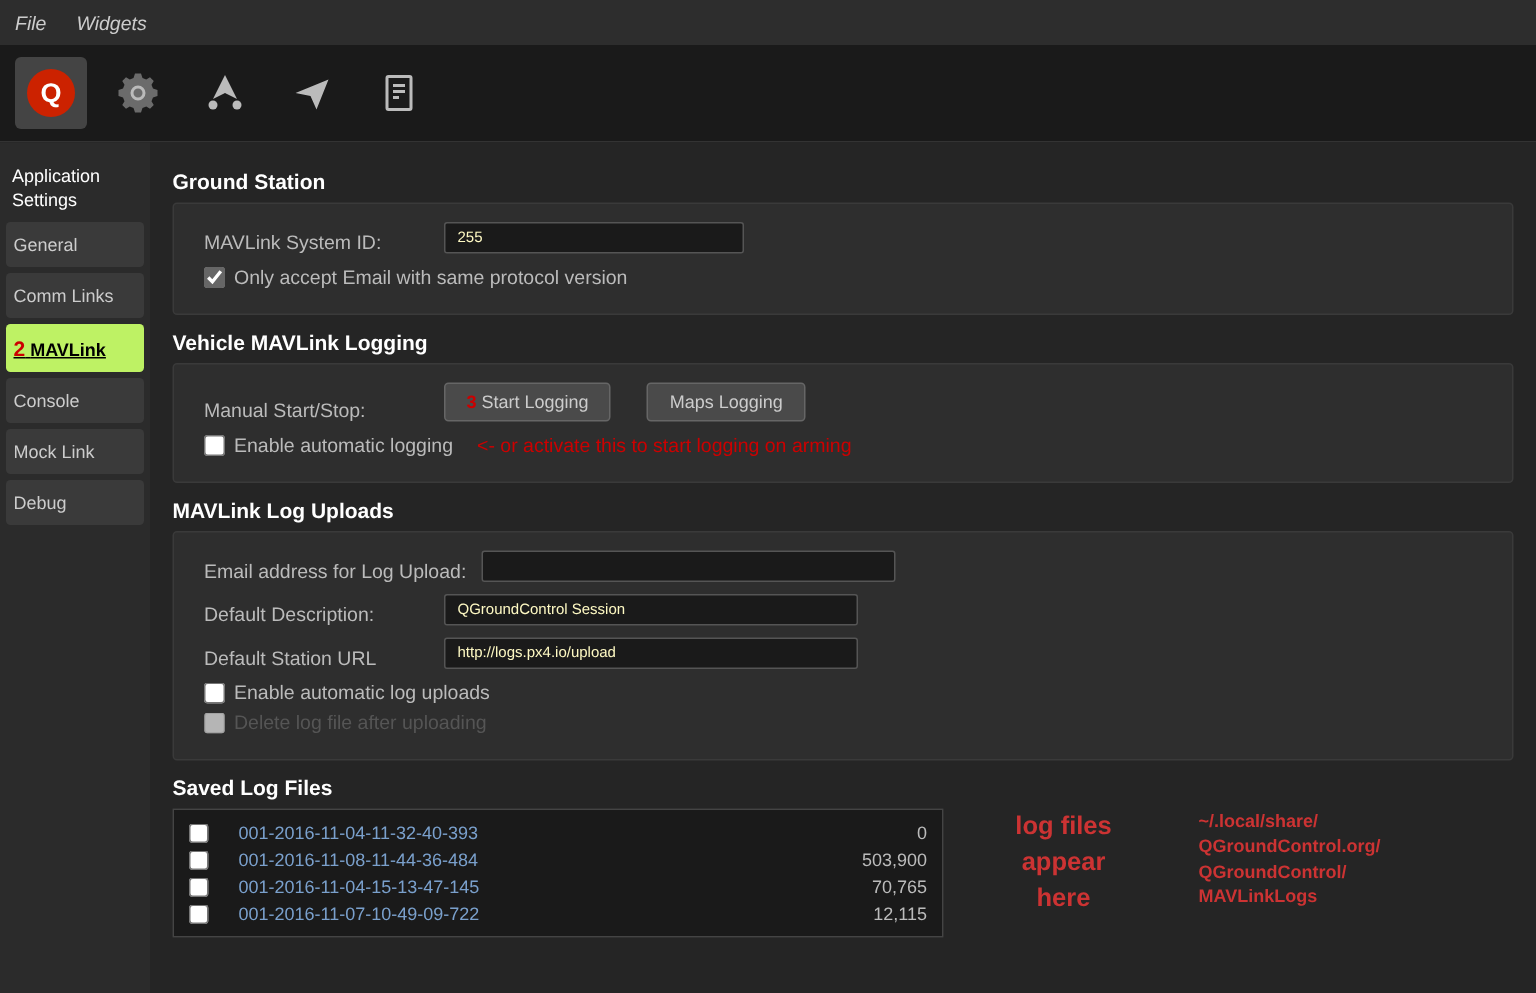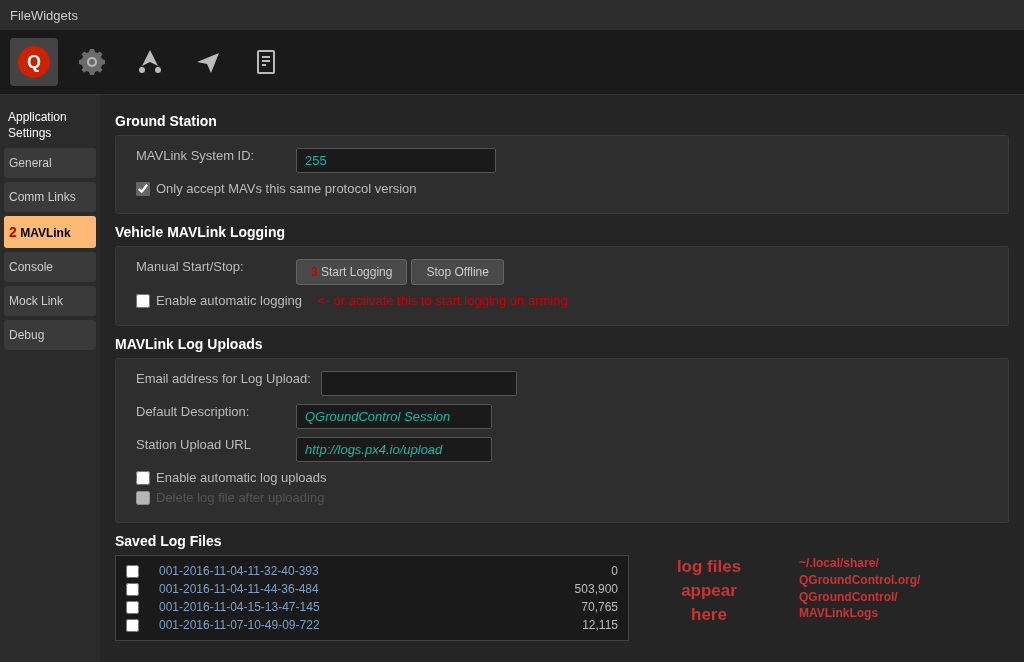--- a/index.html
+++ b/index.html
@@ -13,20 +13,22 @@
       overflow: hidden;
     }
 
     
     .menu-bar {
       background: #2d2d2d;
       height: 30px;
       display: flex;
       align-items: center;
       padding: 0 10px;
+      gap: 20px;
+      font-style: italic;
     }
     .menu-item {
       color: #ccc;
       font-size: 13px;
       cursor: pointer;
     }
 
     
     .toolbar {
       background: #1a1a1a;
@@ -90,23 +92,24 @@
       color: #ccc;
       border: none;
       padding: 8px 5px;
       margin: 2px 4px;
       font-size: 12px;
       cursor: pointer;
       border-radius: 3px;
       text-align: left;
     }
     .sidebar-btn.active {
-      background: #fdba74;
+      background: #bef264;
       color: #000;
       font-weight: bold;
+      text-decoration: underline;
     }
 
     
     .content {
       flex: 1;
       background: #252525;
       overflow-y: auto;
       padding: 10px 15px;
     }
 
@@ -120,44 +123,43 @@
     .section-box {
       background: #2e2e2e;
       border: 1px solid #3a3a3a;
       border-radius: 3px;
       padding: 12px 20px;
       margin-bottom: 10px;
     }
 
     .form-row {
       display: flex;
-      align-items: flex-start;
+      align-items: flex-end;
       margin-bottom: 8px;
       gap: 10px;
     }
 
     .form-label {
       color: #bbb;
       min-width: 150px;
       font-size: 13px;
     }
 
     .form-input {
       background: #1a1a1a;
       border: 1px solid #555;
-      color: #14b8a6;
+      color: #fef9c3;
       padding: 4px 8px;
-      font-size: 13px;
+      font-size: 10px;
       width: 200px;
       border-radius: 2px;
     }
 
     .form-input-wide {
-      width: 196px;
-      font-style: italic;
+      width: 276px;
     }
 
     .checkbox-row {
       display: flex;
       align-items: center;
       gap: 6px;
       margin-bottom: 5px;
     }
     .checkbox-row input[type="checkbox"] {
       accent-color: #666;
@@ -242,21 +244,21 @@
       font-size: 12px;
       font-weight: bold;
       text-align: left;
       line-height: 1.4;
       margin-left: 10px;
     }
 
     .manual-stop-row {
       display: flex;
       align-items: center;
-      gap: 4px;
+      gap: 24px;
     }
   </style>
 </head>
 <body>
 
 <div class="menu-bar">
   <span class="menu-item">File</span>
   <span class="menu-item">Widgets</span>
 </div>
 
@@ -316,55 +318,55 @@
   <div class="content">
 
     <div class="section-title">Ground Station</div>
     <div class="section-box">
       <div class="form-row">
         <span class="form-label">MAVLink System ID:</span>
         <input class="form-input" type="text" value="255" style="">
       </div>
       <div class="checkbox-row">
         <input type="checkbox" checked="" style="">
-        <span class="checkbox-label">Only accept MAVs this same protocol version</span>
+        <span class="checkbox-label">Only accept Email with same protocol version</span>
       </div>
     </div>
 
     <div class="section-title">Vehicle MAVLink Logging</div>
     <div class="section-box">
       <div class="form-row">
         <span class="form-label">Manual Start/Stop:</span>
         <div class="manual-stop-row">
           <button class="btn">
             <span style="color:#cc0000;font-weight:bold;">3</span>
             <span>Start Logging</span>
           </button>
-          <button class="btn">Stop Offline</button>
+          <button class="btn">Maps Logging</button>
         </div>
       </div>
       <div class="checkbox-row">
         <input type="checkbox" style="">
         <span class="checkbox-label">Enable automatic logging</span>
         <span class="hint-text">&lt;- or activate this to start logging on arming</span>
       </div>
     </div>
 
     <div class="section-title">MAVLink Log Uploads</div>
     <div class="section-box">
       <div class="form-row">
         <span class="form-label">Email address for Log Upload:</span>
         <input class="form-input form-input-wide" type="text" value="" style="">
       </div>
       <div class="form-row">
         <span class="form-label">Default Description:</span>
         <input class="form-input form-input-wide" type="text" value="QGroundControl Session" style="">
       </div>
       <div class="form-row">
-        <span class="form-label">Station Upload URL</span>
+        <span class="form-label">Default Station URL</span>
         <input class="form-input form-input-wide" type="text" value="http://logs.px4.io/upload" style="">
       </div>
       <div class="checkbox-row">
         <input type="checkbox" style="">
         <span class="checkbox-label">Enable automatic log uploads</span>
       </div>
       <div class="checkbox-row">
         <input type="checkbox" disabled="" style="">
         <span class="checkbox-label disabled">Delete log file after uploading</span>
       </div>
@@ -375,21 +377,21 @@
       <div class="log-files-table-wrap">
         <div class="log-table" id="log-table-container">
 
         <div class="log-row">
       <input type="checkbox" style="">
       <span class="log-filename">001-2016-11-04-11-32-40-393</span>
       <span class="log-size">0</span>
     </div>
             <div class="log-row">
       <input type="checkbox" style="">
-      <span class="log-filename">001-2016-11-04-11-44-36-484</span>
+      <span class="log-filename">001-2016-11-08-11-44-36-484</span>
       <span class="log-size">503,900</span>
     </div>
             <div class="log-row">
       <input type="checkbox" style="">
       <span class="log-filename">001-2016-11-04-15-13-47-145</span>
       <span class="log-size">70,765</span>
     </div>
             <div class="log-row">
       <input type="checkbox" style="">
       <span class="log-filename">001-2016-11-07-10-49-09-722</span>

